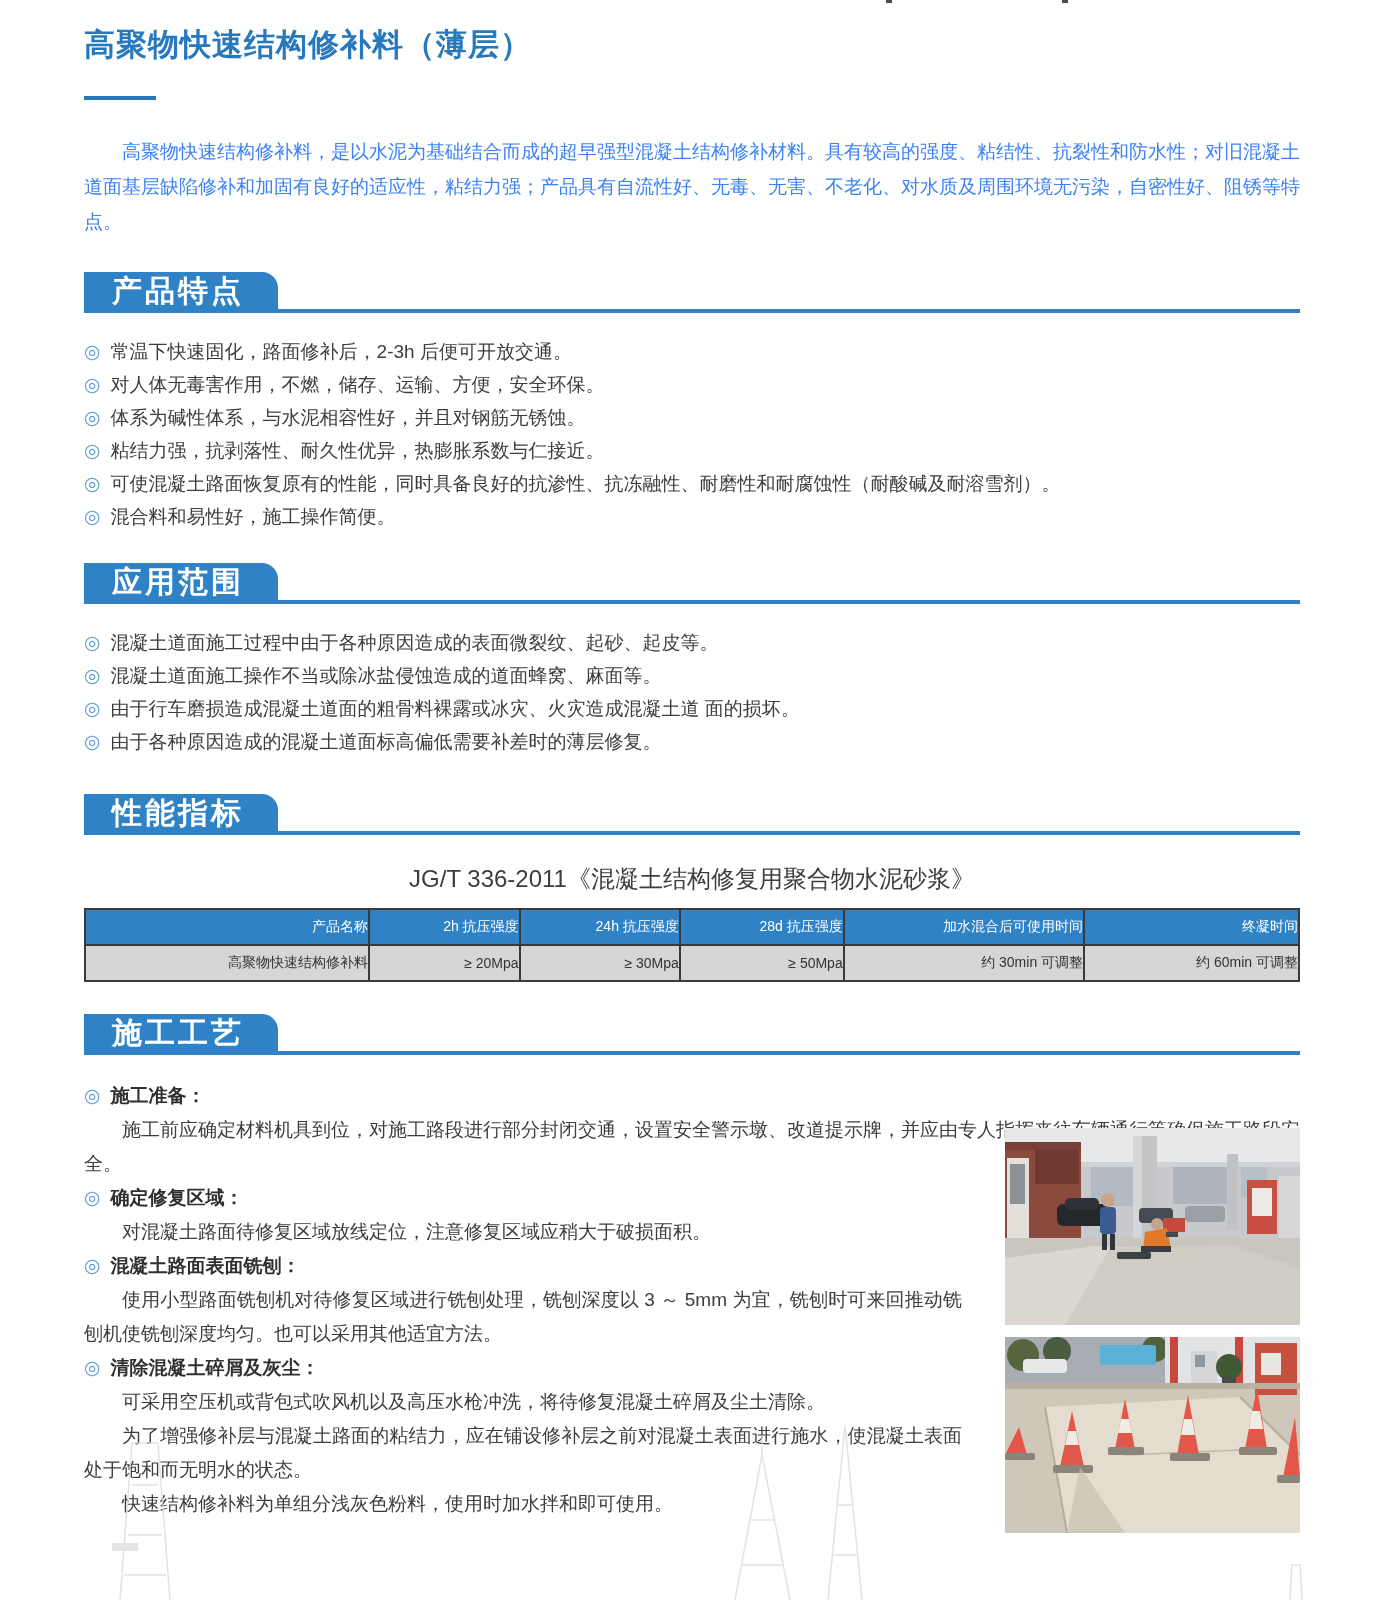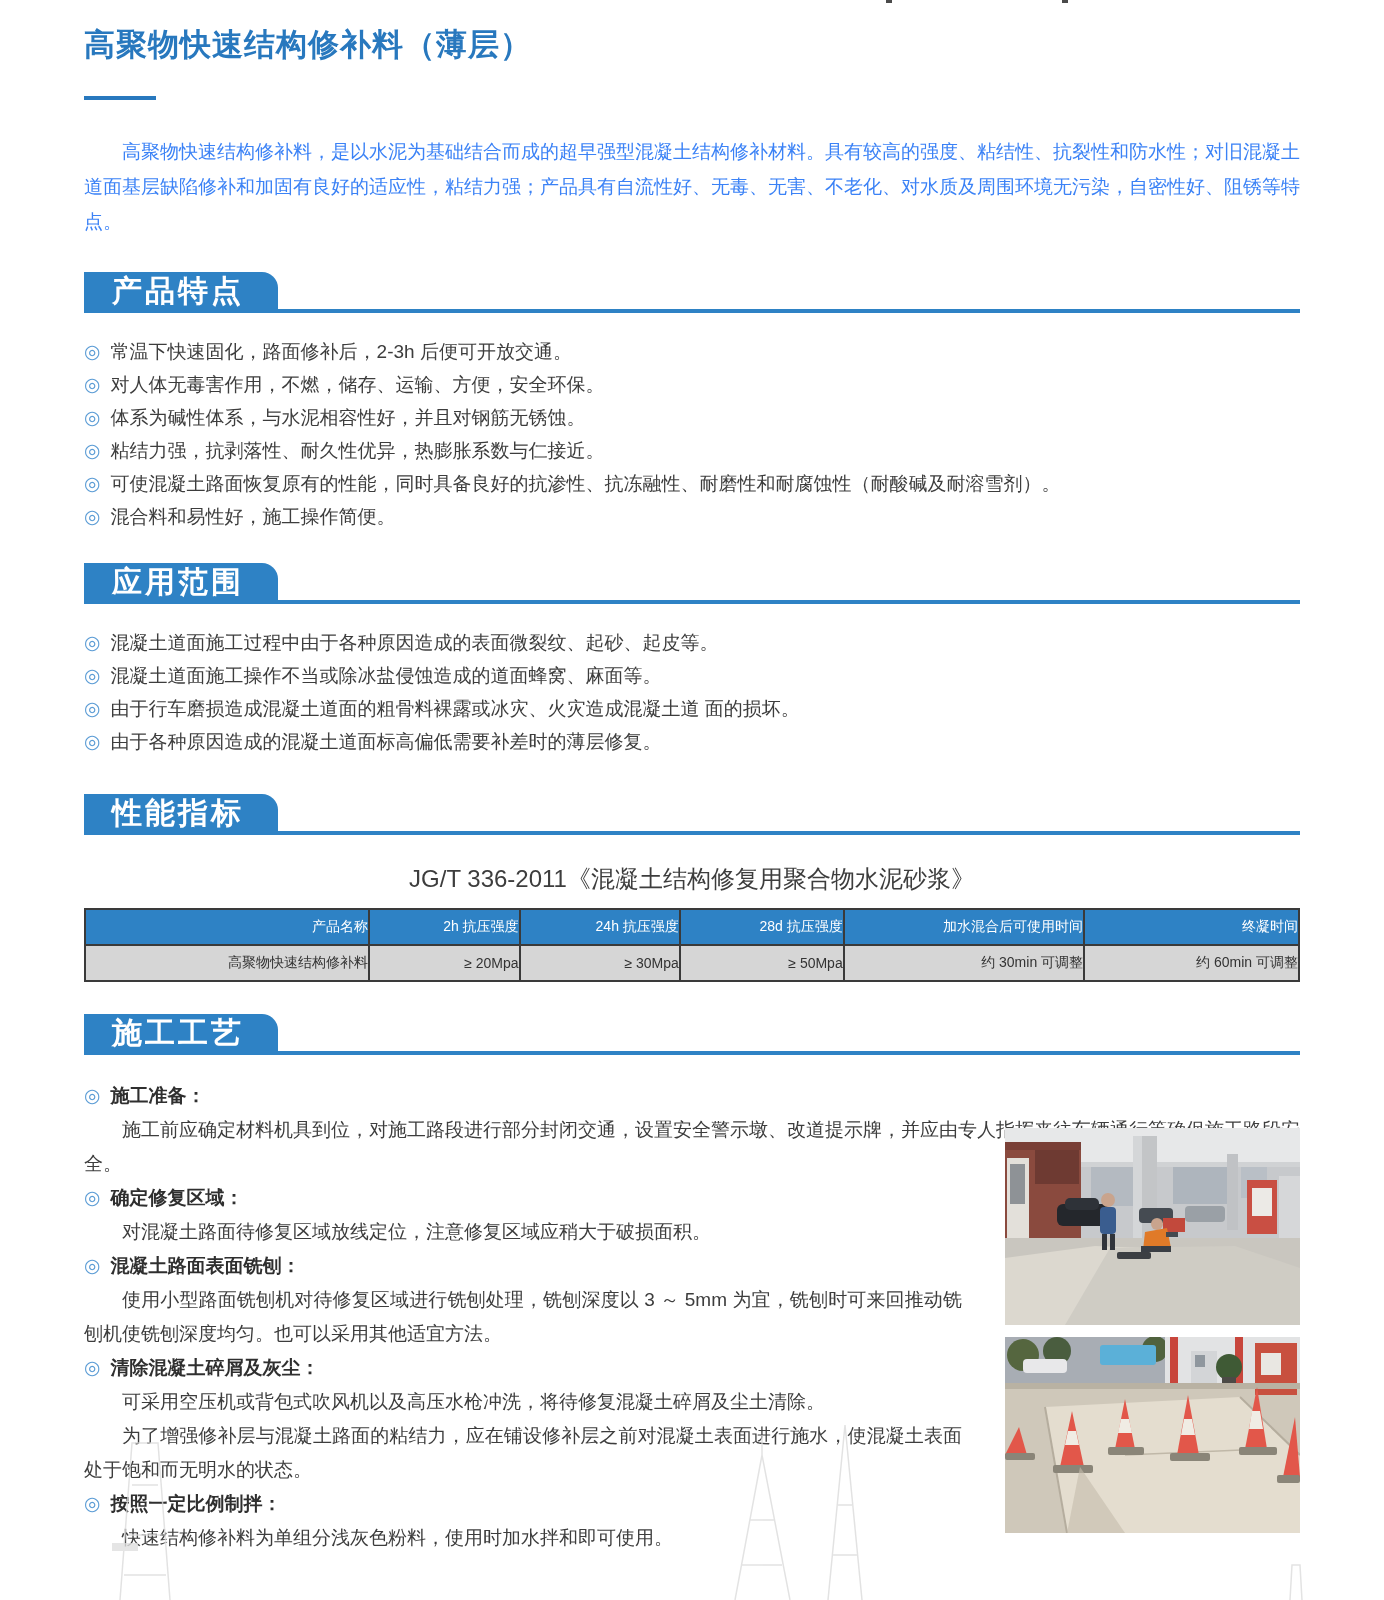--- a/index.html
+++ b/index.html
@@ -208,21 +208,20 @@
         <div class="step">
         <div class="step-head"><span class="bullet">◎</span><span class="step-label">清除混凝土碎屑及灰尘：</span></div>
         <p class="step-p">可采用空压机或背包式吹风机以及高压水枪冲洗，将待修复混凝土碎屑及尘土清除。</p>
 
       </div>
         <div class="step">
         <p class="step-p">为了增强修补层与混凝土路面的粘结力，应在铺设修补层之前对混凝土表面进行施水，使混凝土表面处于饱和而无明水的状态。</p>
 
       </div>
         <div class="step">
-        <div class="step-head"><span class="bullet">◎</span><span class="step-label">按照一定比例制拌：</span></div>
         <p class="step-p">快速结构修补料为单组分浅灰色粉料，使用时加水拌和即可使用。</p>
 
       </div>
       </div>
   </div>
 
   <div class="photos">
     <svg class="photo" width="295" height="197" viewBox="0 0 295 197">
       <rect width="295" height="197" fill="#c7c9cc"></rect>
       <rect x="86" y="18" width="46" height="60" fill="#b4bac1"></rect>

